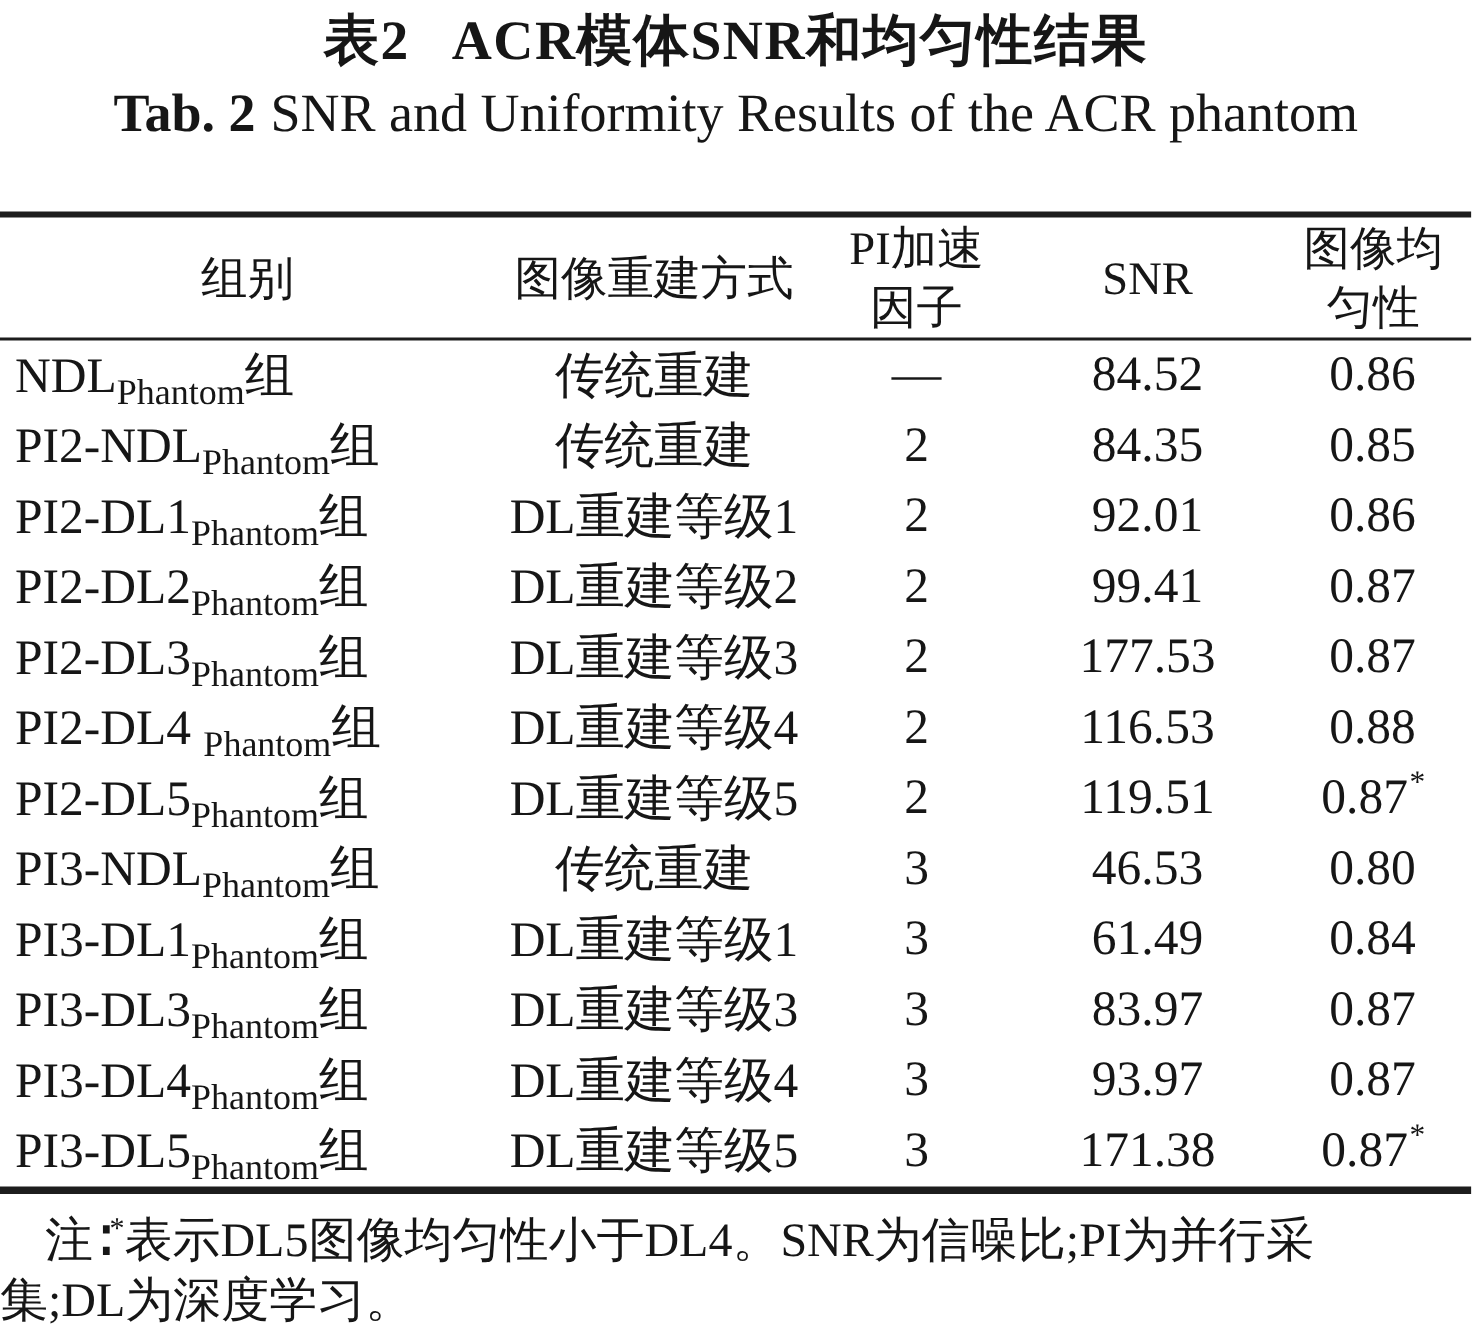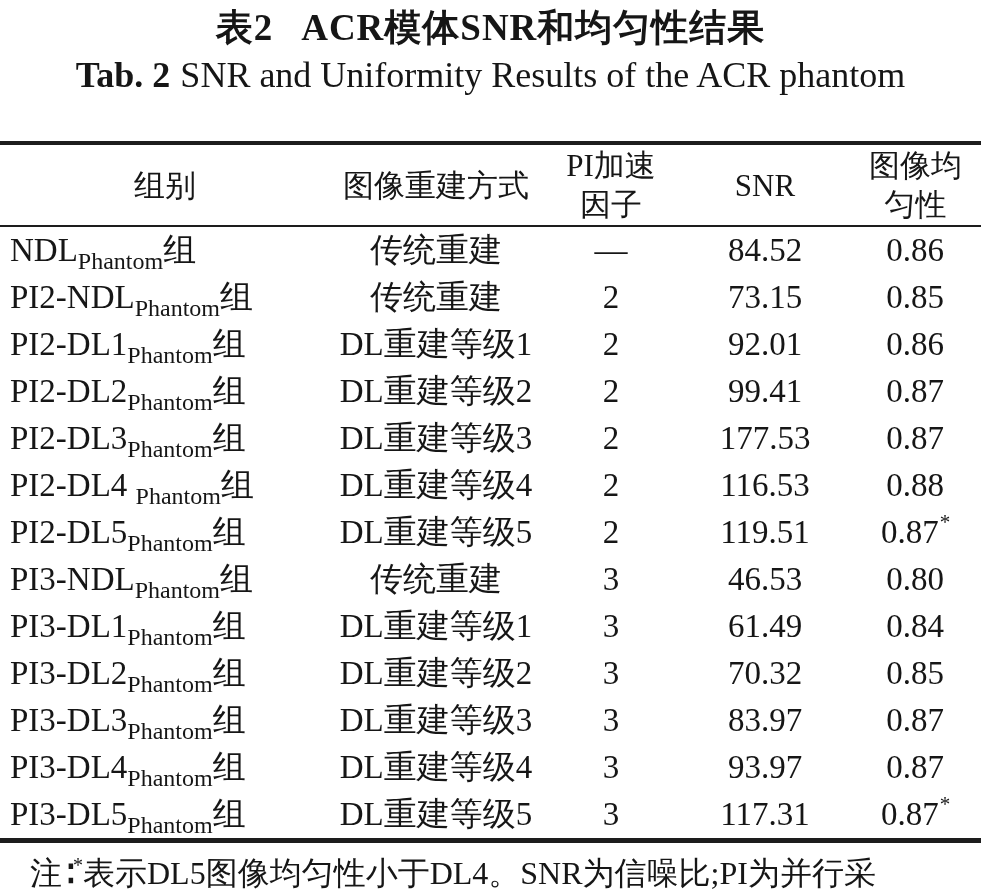--- a/index.html
+++ b/index.html
@@ -127,21 +127,21 @@
           <td class="c-group"><span>NDL</span><sub class="phantom">Phantom</sub><span>组</span></td>
           <td class="c-method">传统重建</td>
           <td class="c-pi">—</td>
           <td class="c-snr">84.52</td>
           <td class="c-uni"><span>0.86</span><sup class="star"></sup></td>
         </tr>
         <tr>
           <td class="c-group"><span>PI2-NDL</span><sub class="phantom">Phantom</sub><span>组</span></td>
           <td class="c-method">传统重建</td>
           <td class="c-pi">2</td>
-          <td class="c-snr">73.15</td>
+          <td class="c-snr">84.35</td>
           <td class="c-uni"><span>0.85</span><sup class="star"></sup></td>
         </tr>
         <tr>
           <td class="c-group"><span>PI2-DL1</span><sub class="phantom">Phantom</sub><span>组</span></td>
           <td class="c-method">DL重建等级1</td>
           <td class="c-pi">2</td>
           <td class="c-snr">92.01</td>
           <td class="c-uni"><span>0.86</span><sup class="star"></sup></td>
         </tr>
         <tr>
@@ -180,45 +180,38 @@
           <td class="c-uni"><span>0.80</span><sup class="star"></sup></td>
         </tr>
         <tr>
           <td class="c-group"><span>PI3-DL1</span><sub class="phantom">Phantom</sub><span>组</span></td>
           <td class="c-method">DL重建等级1</td>
           <td class="c-pi">3</td>
           <td class="c-snr">61.49</td>
           <td class="c-uni"><span>0.84</span><sup class="star"></sup></td>
         </tr>
         <tr>
-          <td class="c-group"><span>PI3-DL2</span><sub class="phantom">Phantom</sub><span>组</span></td>
-          <td class="c-method">DL重建等级2</td>
-          <td class="c-pi">3</td>
-          <td class="c-snr">70.32</td>
-          <td class="c-uni"><span>0.85</span><sup class="star"></sup></td>
-        </tr>
-        <tr>
           <td class="c-group"><span>PI3-DL3</span><sub class="phantom">Phantom</sub><span>组</span></td>
           <td class="c-method">DL重建等级3</td>
           <td class="c-pi">3</td>
           <td class="c-snr">83.97</td>
           <td class="c-uni"><span>0.87</span><sup class="star"></sup></td>
         </tr>
         <tr>
           <td class="c-group"><span>PI3-DL4</span><sub class="phantom">Phantom</sub><span>组</span></td>
           <td class="c-method">DL重建等级4</td>
           <td class="c-pi">3</td>
           <td class="c-snr">93.97</td>
           <td class="c-uni"><span>0.87</span><sup class="star"></sup></td>
         </tr>
         <tr>
           <td class="c-group"><span>PI3-DL5</span><sub class="phantom">Phantom</sub><span>组</span></td>
           <td class="c-method">DL重建等级5</td>
           <td class="c-pi">3</td>
-          <td class="c-snr">117.31</td>
+          <td class="c-snr">171.38</td>
           <td class="c-uni"><span>0.87</span><sup class="star">*</sup></td>
         </tr>
       </tbody>
   </table>
 
   <p class="note">
     <span class="line1" style="display:block"><span>注∶</span><sup>*</sup><span>表示DL5图像均匀性小于DL4。SNR为信噪比;PI为并行采</span></span>
     <span class="line2" style="display:block">集;DL为深度学习。</span>
   </p>
 

